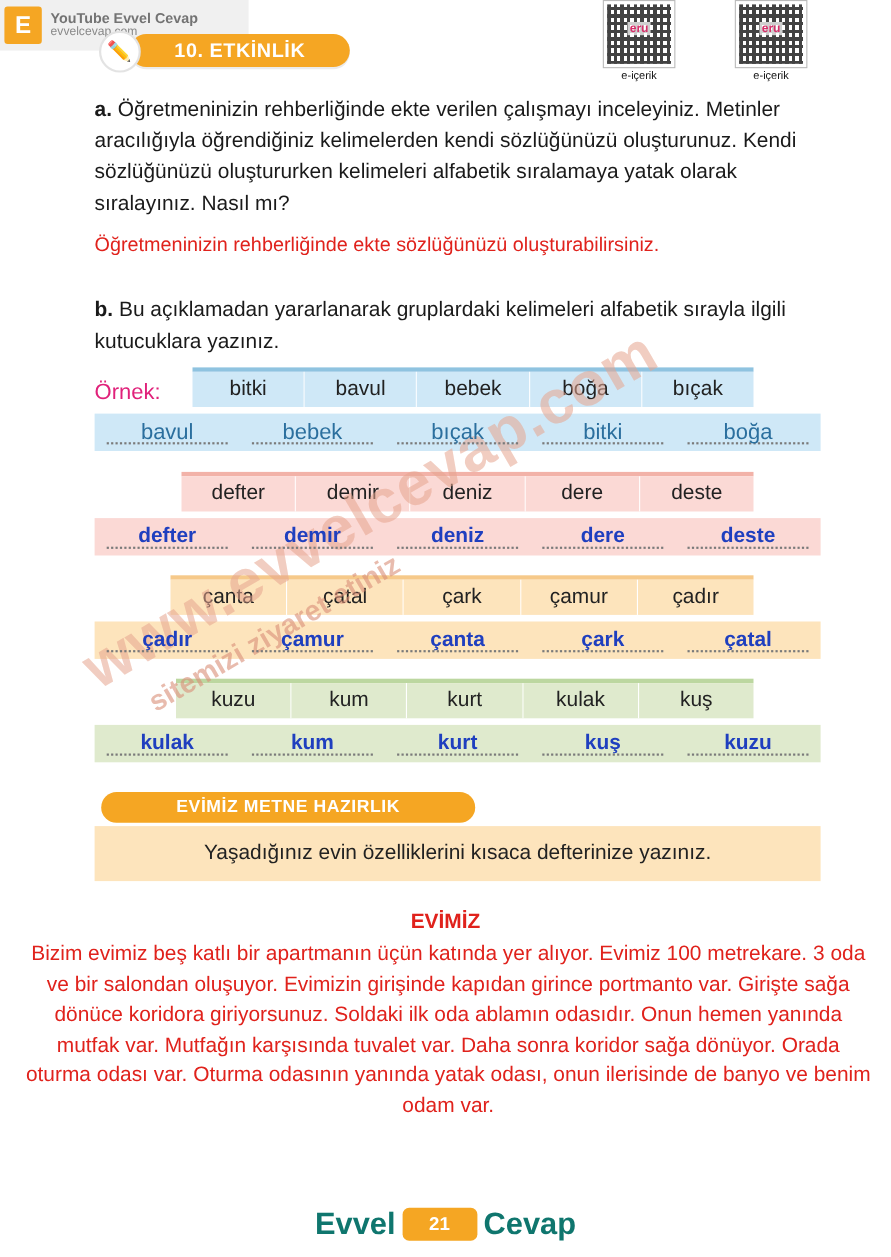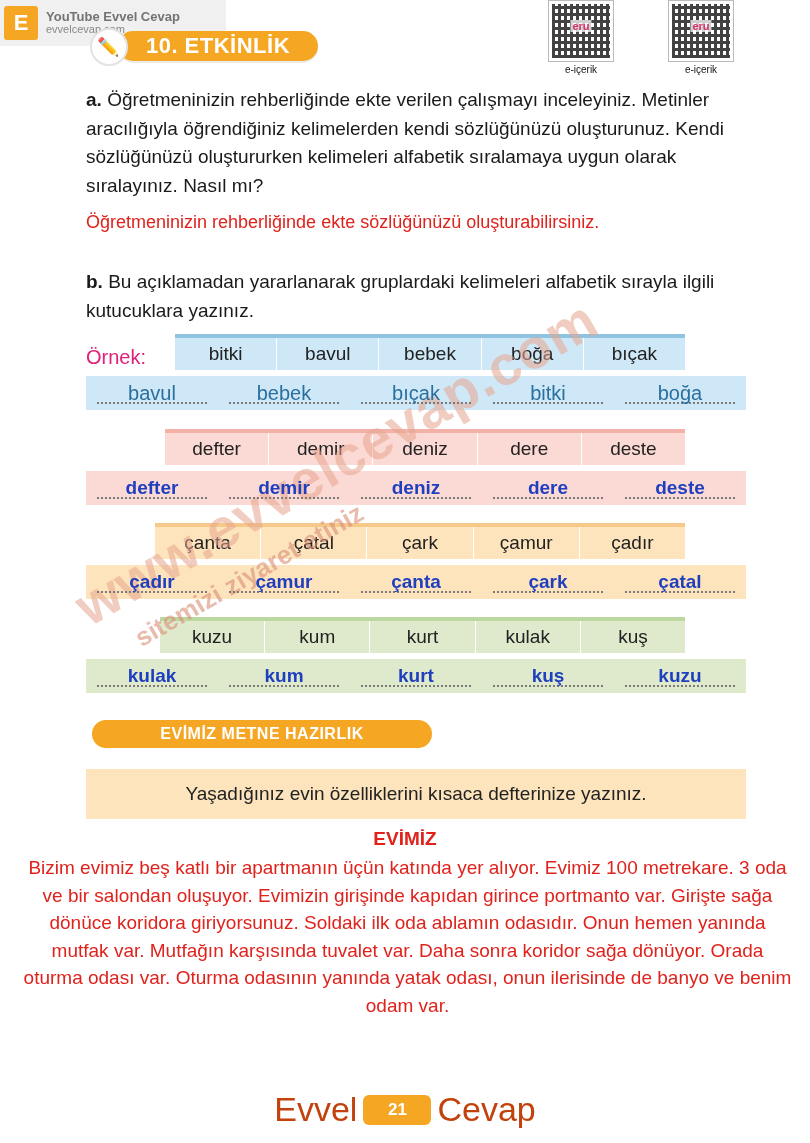--- a/index.html
+++ b/index.html
@@ -29,21 +29,21 @@
 
   
   .act-header {
     position:absolute; left:118px; top:31px; width:200px; height:30px;
     background:#f5a623; border-radius:15px;
     box-shadow: 0 2px 0 rgba(0,0,0,.08);
   }
   .act-header-label {
     position:absolute; left:0; top:0; width:100%; height:100%;
     display:flex; align-items:center; justify-content:center;
-    color:#ffffff; font-weight:bold; font-size:22px; letter-spacing:.5px;
+    color:#ffffff; font-weight:bold; font-size:18px; letter-spacing:.5px;
   }
   .act-icon {
     position:absolute; left:90px; top:28px; width:38px; height:38px;
     border-radius:50%; background:#ffffff; border:2px solid #e3e3e3;
     display:flex; align-items:center; justify-content:center; font-size:18px;
   }
 
   
   .qr-wrap { position:absolute; top:0; display:flex; flex-direction:column; align-items:center; }
   .qr-wrap.one { left:548px; }
@@ -127,41 +127,41 @@
   }
 
   
   .prep-badge {
     position:absolute; left:92px; top:720px; width:340px; height:28px;
     background:#f5a623; border-radius:14px;
     display:flex; align-items:center; justify-content:center;
     color:#ffffff; font-weight:bold; font-size:16px; letter-spacing:.5px;
   }
   .prep-box {
-    position:absolute; left:86px; top:769px; width:660px; height:50px;
+    position:absolute; left:86px; top:751px; width:660px; height:50px;
     background:#fde4bc; display:flex; align-items:center; justify-content:center;
     font-size:19px; color:#222;
   }
 
   
   .essay-title {
     position:absolute; left:0; top:828px; width:810px; text-align:center;
     font-size:19px; color:#e0221c; font-weight:bold;
   }
   .essay-body {
     position:absolute; left:20px; top:854px; width:775px;
     font-size:19px; line-height:1.45; color:#e0221c; text-align:center;
   }
 
   
   .footer {
     position:absolute; left:0; bottom:14px; width:810px;
     display:flex; align-items:center; justify-content:center; gap:6px;
   }
-  .footer-text { font-size:34px; color:#c2410c; font-weight:normal; }
+  .footer-text { font-size:28px; color:#0f766e; font-weight:bold; }
   .page-num-wrap {
     width:68px; height:30px; background:#f5a623; border-radius:6px;
     display:flex; align-items:center; justify-content:center;
     color:#ffffff; font-weight:bold; font-size:17px;
   }
 
   
   .wm {
     position:absolute; pointer-events:none; color:#e7a58f;
     font-weight:bold; opacity:.55; white-space:nowrap;
@@ -201,21 +201,21 @@
 <div class="qr-wrap two">
   <div class="qr-box">
     <div class="qr-noise"></div>
     <div class="qr-mark">eru</div>
   </div>
   <div class="qr-label">e-içerik</div>
 </div>
 
 <div class="para p-a">
   <b>a.</b>
-  <span>Öğretmeninizin rehberliğinde ekte verilen çalışmayı inceleyiniz. Metinler aracılığıyla öğrendiğiniz kelimelerden kendi sözlüğünüzü oluşturunuz. Kendi sözlüğünüzü oluştururken kelimeleri alfabetik sıralamaya uygun olarak sıralayınız. Nasıl mı?</span>
+  <span>Öğretmeninizin rehberliğinde ekte verilen çalışmayı inceleyiniz. Metinler aracılığıyla öğrendiğiniz kelimelerden kendi sözlüğünüzü oluşturunuz. Kendi sözlüğünüzü oluştururken kelimeleri alfabetik sıralamaya yatak olarak sıralayınız. Nasıl mı?</span>
 </div>
 <div class="p-red">Öğretmeninizin rehberliğinde ekte sözlüğünüzü oluşturabilirsiniz.</div>
 
 <div class="para p-b">
   <b>b.</b>
   <span>Bu açıklamadan yararlanarak gruplardaki kelimeleri alfabetik sırayla ilgili kutucuklara yazınız.</span>
 </div>
 
 <div class="ornek-label">Örnek:</div>
 

